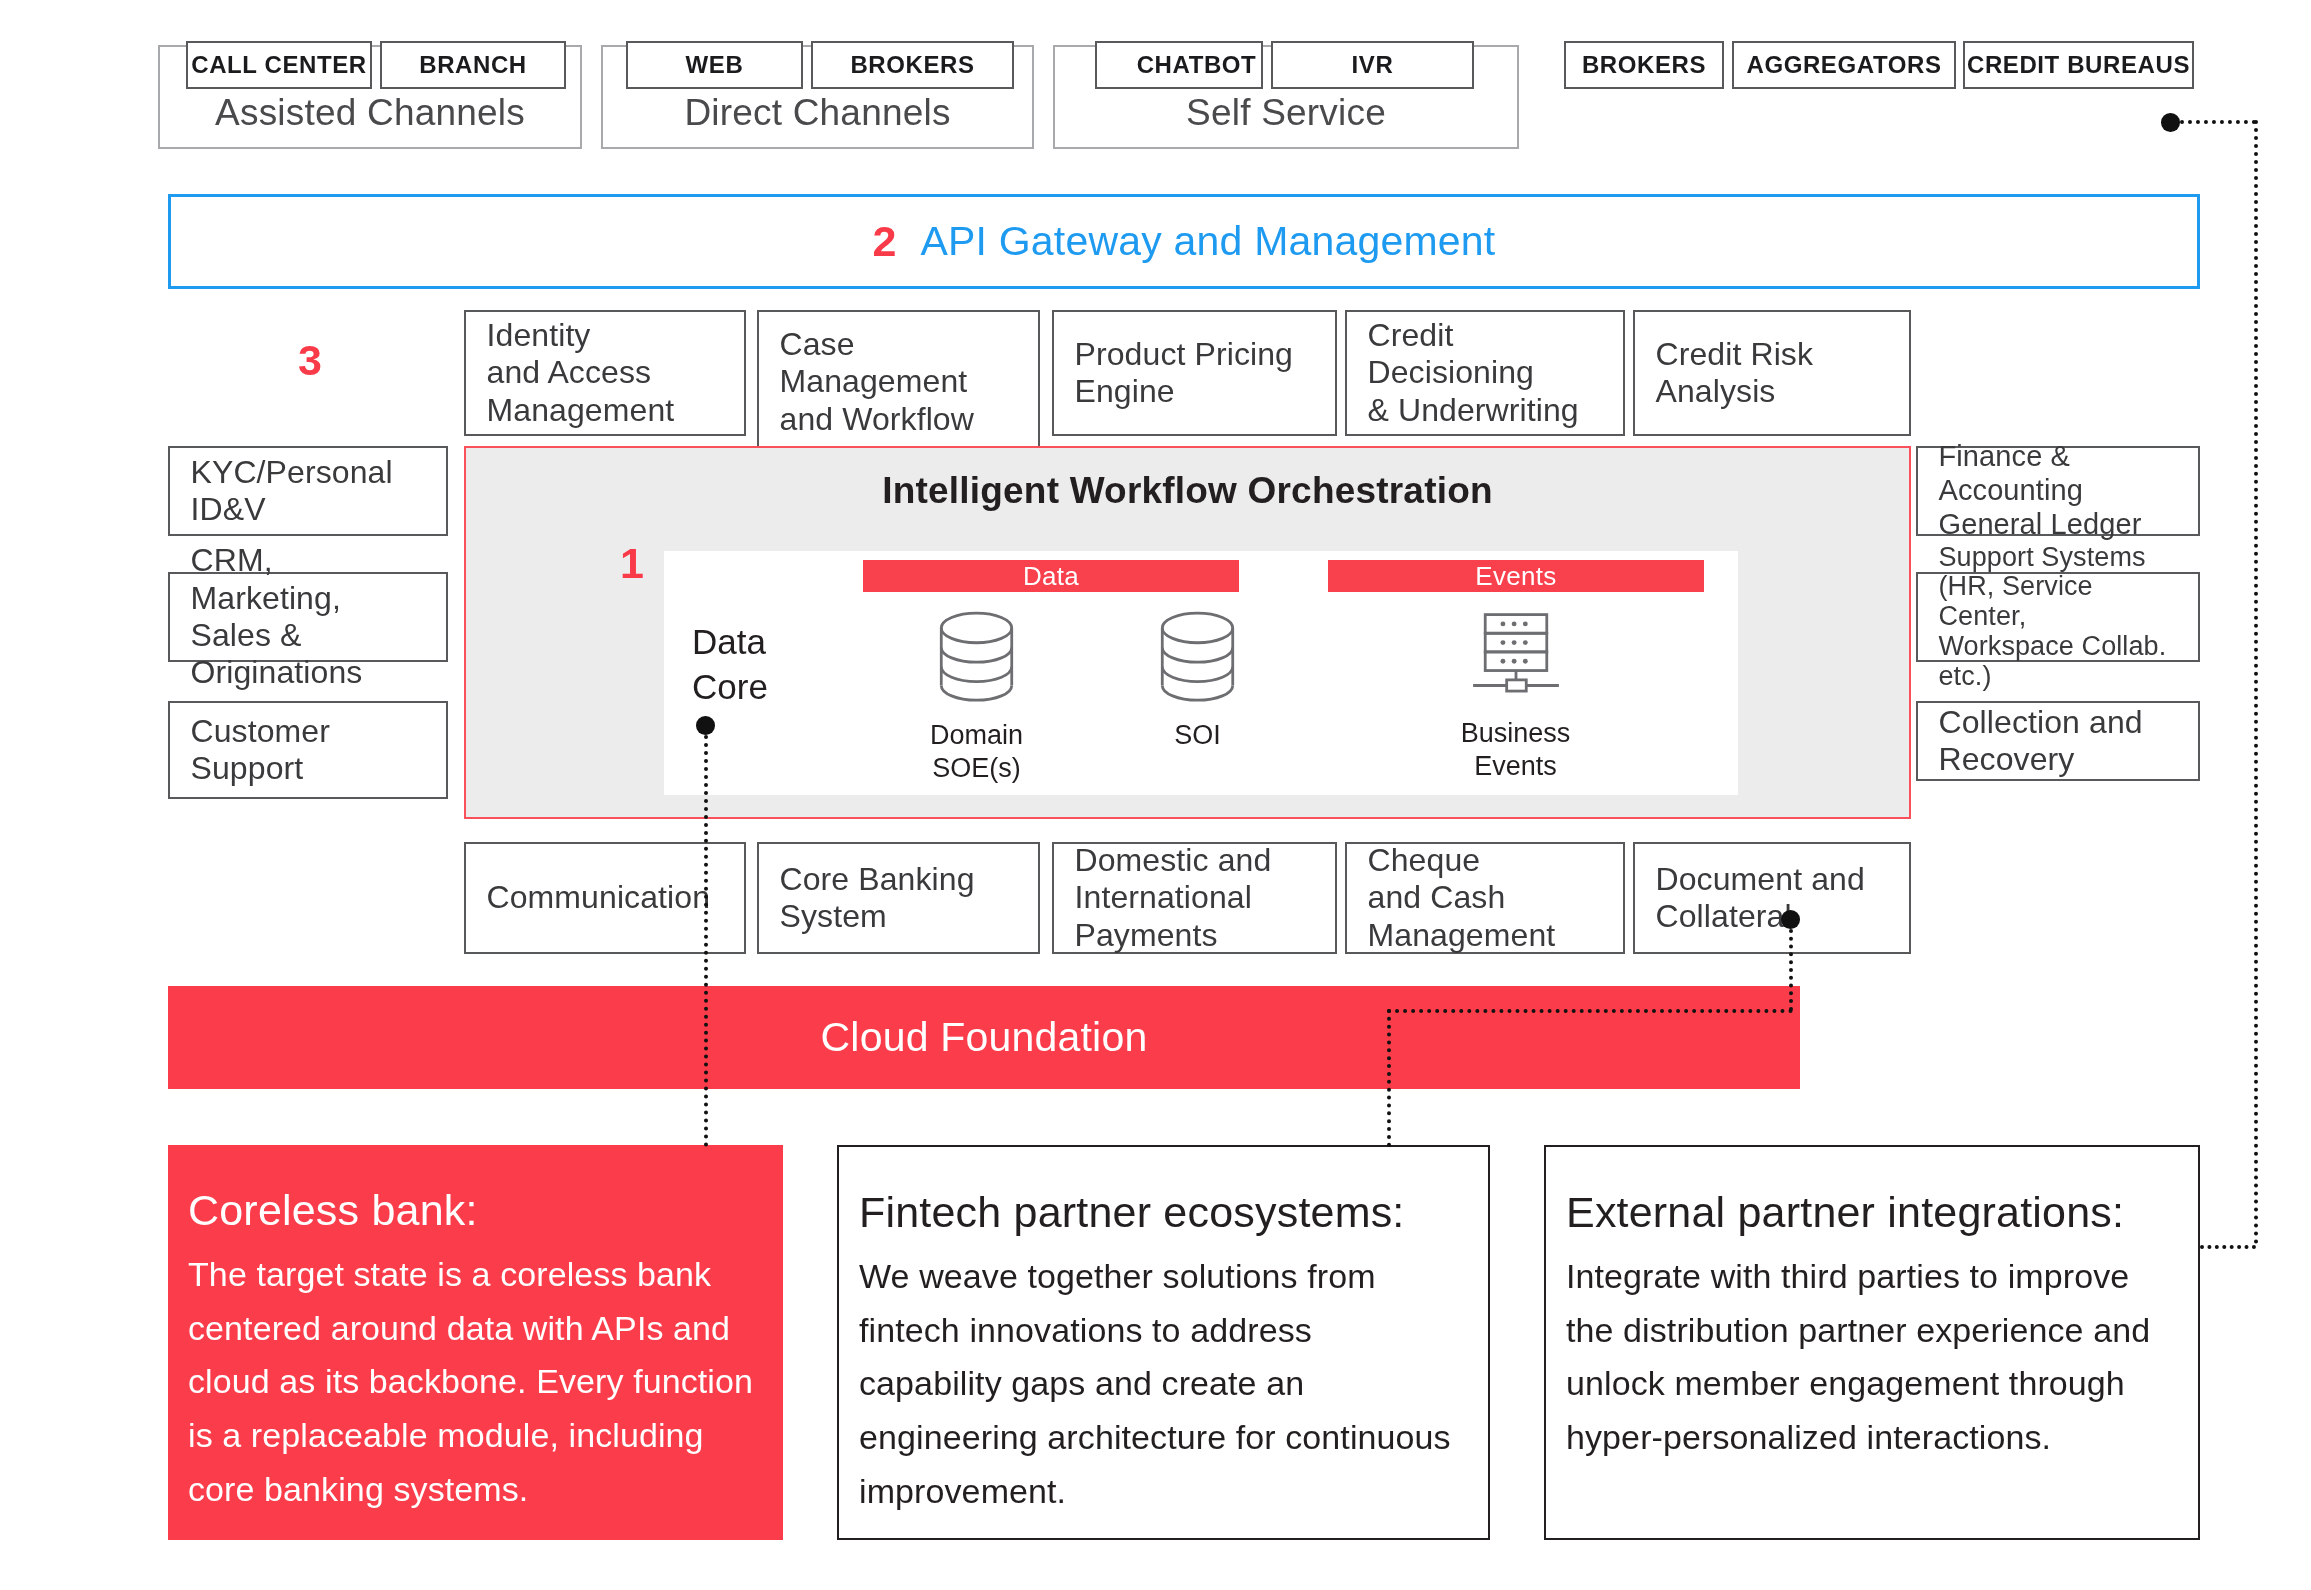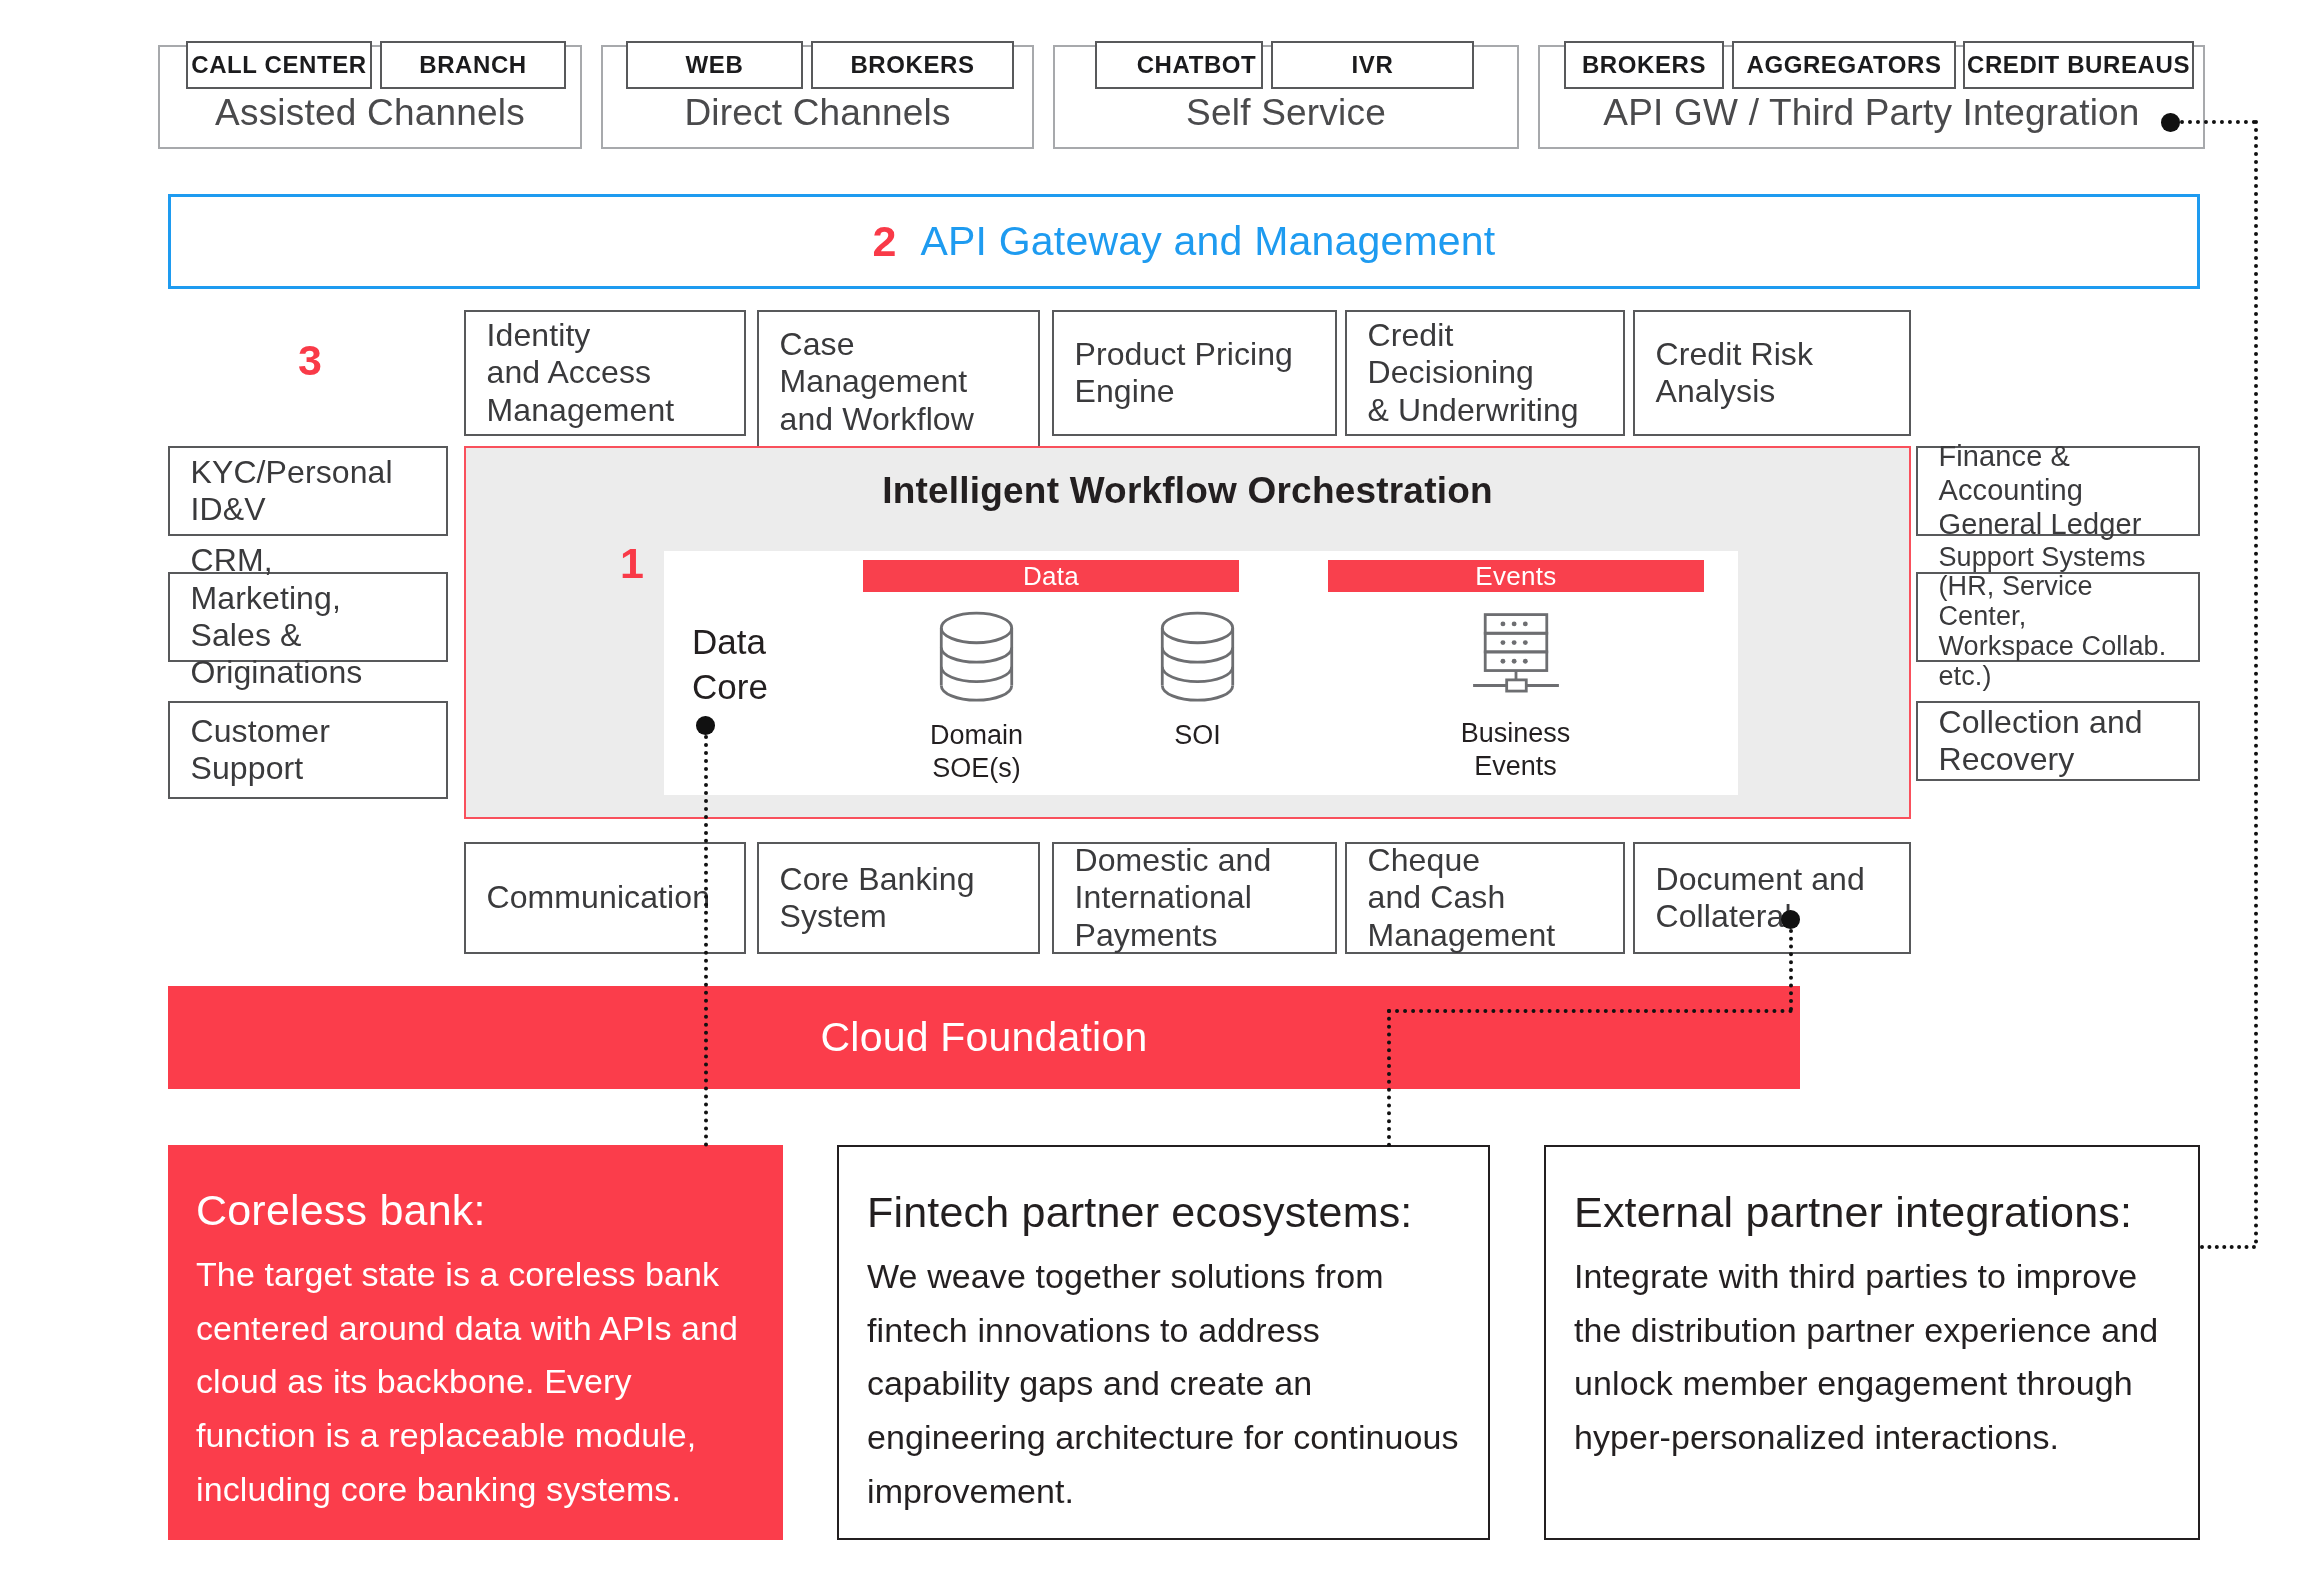--- a/index.html
+++ b/index.html
@@ -159,21 +159,21 @@
   #cloud .lbl {
     font-size: 41px;
     color: #ffffff;
     letter-spacing: 0.2px;
   }
 
   
   .callout {
     position: absolute;
     box-sizing: border-box;
-    padding: 41px 28px 28px 28px;
+    padding: 41px 28px 28px 20px;
   }
   .callout.filled { background: #fb3d4b; border: none; }
   .callout.outline { background: #ffffff; border: 2.8px solid #231f20; }
   .callout h3 {
     margin: 0 0 13px 0;
     font-size: 43px;
     font-weight: normal;
     letter-spacing: 0.2px;
   }
   .callout p {
@@ -223,23 +223,20 @@
   </div>
   <div class="chan-chip" style="left:626px; top:41px; width:177px;">WEB</div>
   <div class="chan-chip" style="left:811px; top:41px; width:203px;">BROKERS</div>
 
   <div class="chan-group" style="left:1053px; top:45px; width:466px; height:104px;">
     <div class="chan-group-label">Self Service</div>
   </div>
   <div class="chan-chip" style="left:1095px; top:41px; width:168px;padding-left:35px;">CHATBOT</div>
   <div class="chan-chip" style="left:1271px; top:41px; width:203px;">IVR</div>
 
-  <div class="chan-group" style="left:1538px; top:45px; width:667px; height:104px;">
-    <div class="chan-group-label">API GW / Third Party Integration</div>
-  </div>
   <div class="chan-chip" style="left:1564px; top:41px; width:160px;">BROKERS</div>
   <div class="chan-chip" style="left:1732px; top:41px; width:224px;">AGGREGATORS</div>
   <div class="chan-chip" style="left:1963px; top:41px; width:231px;">CREDIT BUREAUS</div>
 
   <div id="api-band" style="left:168px; top:194px; width:2032px; height:95px;">
     <span class="num">2</span>
     <span class="lbl">API Gateway and Management</span>
   </div>
 
   <div class="marker-num" style="left:298px; top:336px;">3</div>

